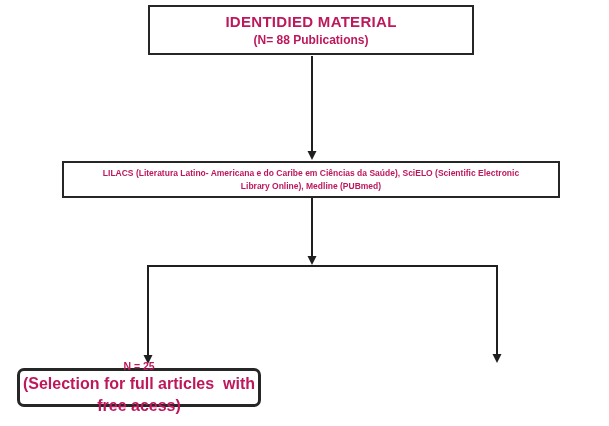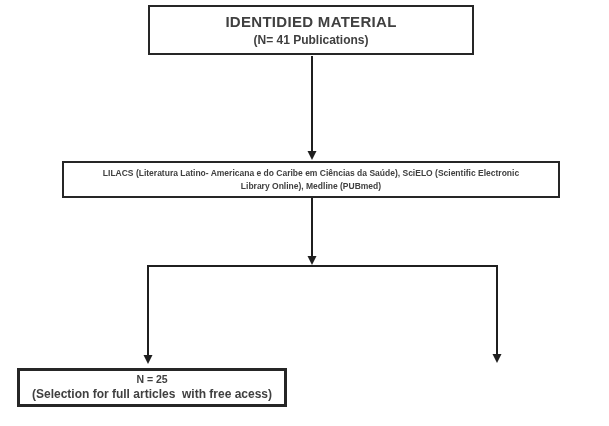--- a/index.html
+++ b/index.html
@@ -6,21 +6,21 @@
     margin: 0;
     padding: 0;
     background: #ffffff;
   }
   .canvas {
     position: relative;
     width: 609px;
     height: 426px;
     background: #ffffff;
     font-family: "Liberation Sans", "DejaVu Sans", sans-serif;
-    color: #404040;
+    color: #be185d;
     overflow: hidden;
   }
   .connectors {
     position: absolute;
     left: 0;
     top: 0;
     width: 609px;
     height: 426px;
   }
   .box {
@@ -56,28 +56,29 @@
     white-space: pre-line;
     line-height: 1.5;
   }
   .box-eligibility {
     left: 323px; top: 215px;
     width: 135px; height: 31px;
     font-size: 10px;
   }
   .box-selection {
     left: 17px; top: 368px;
-    width: 270px; height: 39px;
+    width: 244px; height: 39px;
     border-width: 3px;
     font-size: 10.5px;
+    border-radius: 7px;
   }
   .box-selection .subtitle,
   .box-deleted .subtitle {
     white-space: pre-wrap;
-    font-size: 12px;
+    font-size: 16px;
   }
   .box-deleted {
     left: 392px; top: 367px;
     width: 196px; height: 40px;
     border-width: 3px;
     font-size: 10.5px;
   }
 </style>
 </head>
 <body>
@@ -96,21 +97,21 @@
 
     <path d="M148 265 V356" fill="none" stroke-width="2" stroke="#1f1f1f"></path>
     <polygon points="148,364 143.5,355 152.5,355" fill="#1f1f1f"></polygon>
 
     <path d="M497 265 V355" fill="none" stroke-width="2" stroke="#1f1f1f"></path>
     <polygon points="497,363 492.5,354 501.5,354" fill="#1f1f1f"></polygon>
   </svg>
 
   <div class="box box-identified">
     <div class="title">IDENTIDIED MATERIAL</div>
-    <div class="subtitle">(N= 41 Publications)</div>
+    <div class="subtitle">(N= 88 Publications)</div>
   </div>
 
   <div class="box box-databases">
     <div class="dbtext">LILACS (Literatura Latino- Americana e do Caribe em Ciências da Saúde), SciELO (Scientific Electronic
 Library Online), Medline (PUBmed)</div>
   </div>
 
 
   <div class="box box-selection">
     <div class="title">N = 25</div>

